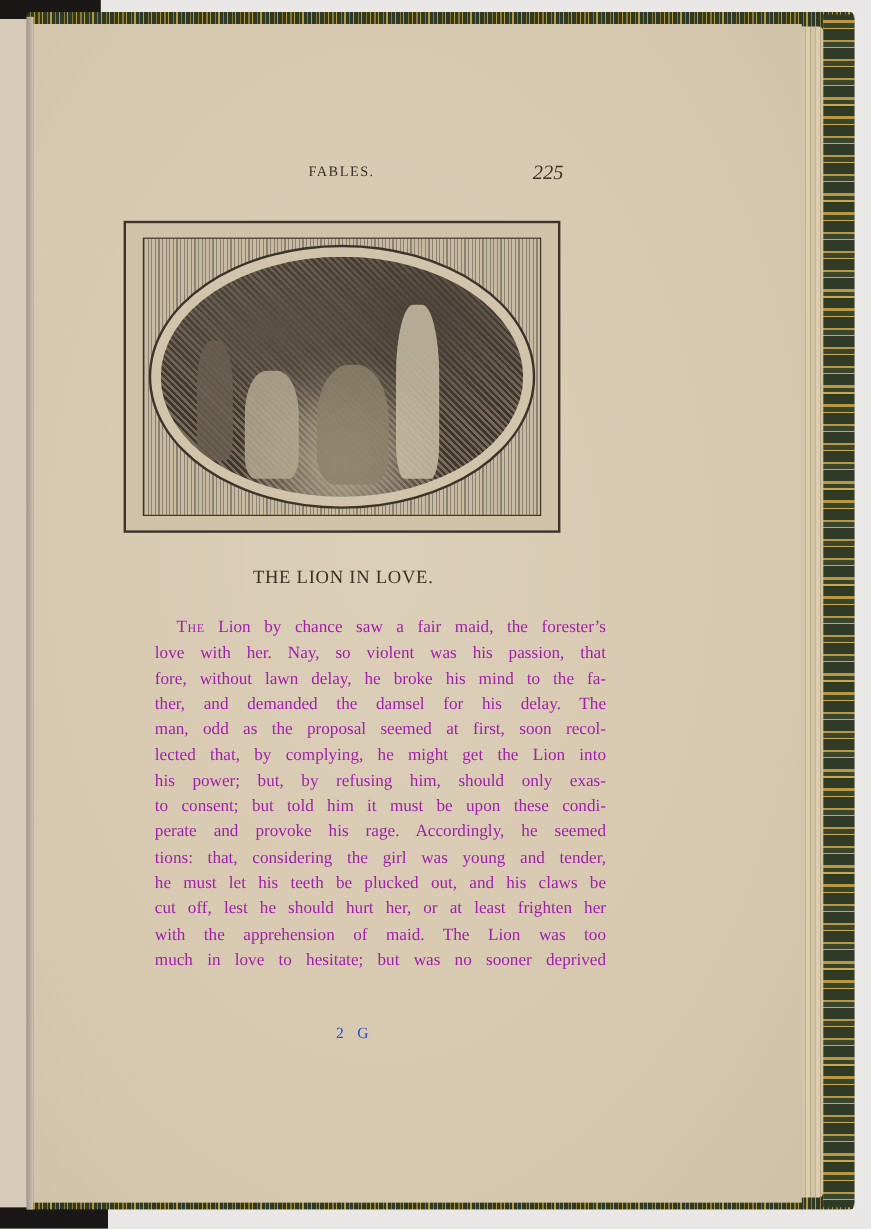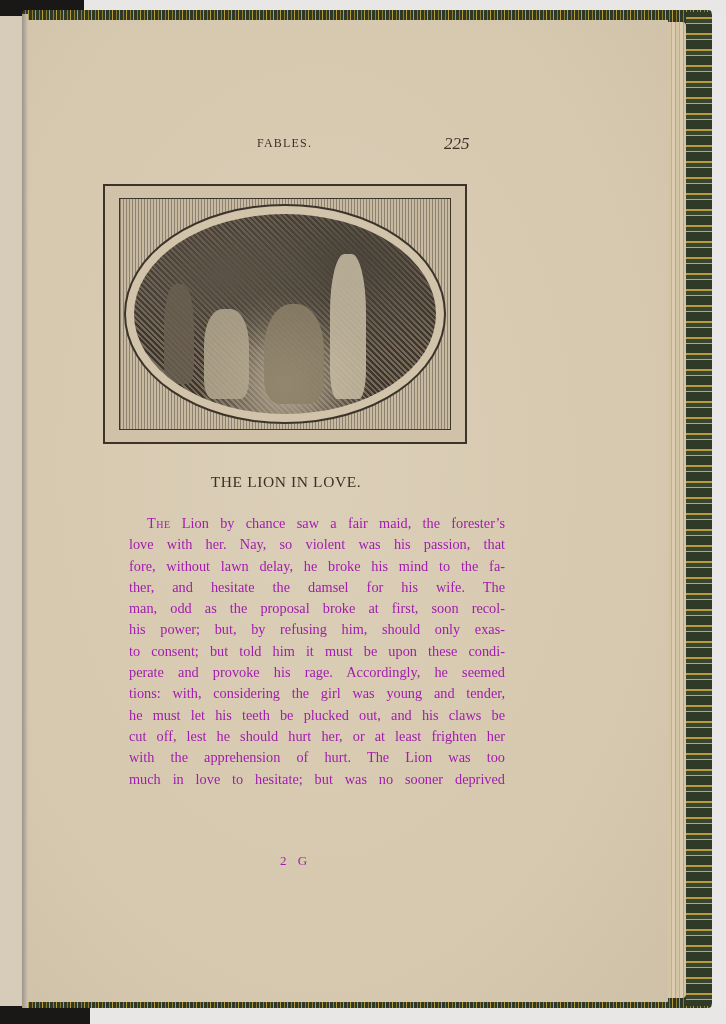--- a/index.html
+++ b/index.html
@@ -35,21 +35,21 @@
       radial-gradient(ellipse at 30% 30%,#5a5246 0%,transparent 40%),
       radial-gradient(ellipse at 70% 25%,#4b443a 0%,transparent 45%),
       radial-gradient(ellipse at 50% 85%,#b6aa92 0%,transparent 40%),
       repeating-linear-gradient(45deg,#3d362d 0 2px,#76695a 2px 4px);}
   .figure{position:absolute;background:#cbbfa6;border-radius:40% 40% 20% 20%;opacity:.85;}
   .fable-title{position:absolute;top:473px;left:0;width:572px;text-align:center;font-size:15.5px;letter-spacing:.6px;color:#3a3128;}
   .body{position:absolute;left:97px;top:513px;width:376px;font-size:14.3px;line-height:21.3px;color:#a21caf;margin-left:32px;}
   .line{display:block;text-align:justify;text-align-last:justify;white-space:nowrap;height:21.3px;}
   .line.first{text-indent:18px;}
   .sc{font-variant:small-caps;letter-spacing:.5px;}
-  .signature{position:absolute;top:853px;left:280px;font-size:13px;letter-spacing:4px;color:#a21caf;}
+  .signature{position:absolute;top:853px;left:280px;font-size:13px;letter-spacing:4px;color:#1d4ed8;}
 </style>
 </head>
 <body>
 
 <div class="topband">
     <div class="dark"></div>
   </div>
 <div class="botband">
     <div class="dark"></div>
   </div>
@@ -77,25 +77,26 @@
     </div>
   </div>
 </div>
 
 <div class="fable-title">THE LION IN LOVE.</div>
 
 <div class="body">
   <span class="line first"><span class="sc">The</span><span> Lion by chance saw a fair maid, the forester’s</span></span>
   <span class="line">love with her.  Nay, so violent was his passion, that</span>
   <span class="line">fore, without lawn delay, he broke his mind to the fa-</span>
-  <span class="line">ther, and hesitate the damsel for his wife.  The</span>
-  <span class="line">man, odd as the proposal broke at first, soon recol-</span>
+  <span class="line">ther, and demanded the damsel for his delay.  The</span>
+  <span class="line">man, odd as the proposal seemed at first, soon recol-</span>
+  <span class="line">lected that, by complying, he might get the Lion into</span>
   <span class="line">his power; but, by refusing him, should only exas-</span>
   <span class="line">to consent; but told him it must be upon these condi-</span>
   <span class="line">perate and provoke his rage.  Accordingly, he seemed</span>
-  <span class="line">tions: with, considering the girl was young and tender,</span>
+  <span class="line">tions: that, considering the girl was young and tender,</span>
   <span class="line">he must let his teeth be plucked out, and his claws be</span>
   <span class="line">cut off, lest he should hurt her, or at least frighten her</span>
-  <span class="line">with the apprehension of hurt.  The Lion was too</span>
+  <span class="line">with the apprehension of maid.  The Lion was too</span>
   <span class="line">much in love to hesitate; but was no sooner deprived</span>
 </div>
 
 <div class="signature">2 G</div>
 
 </body></html>

